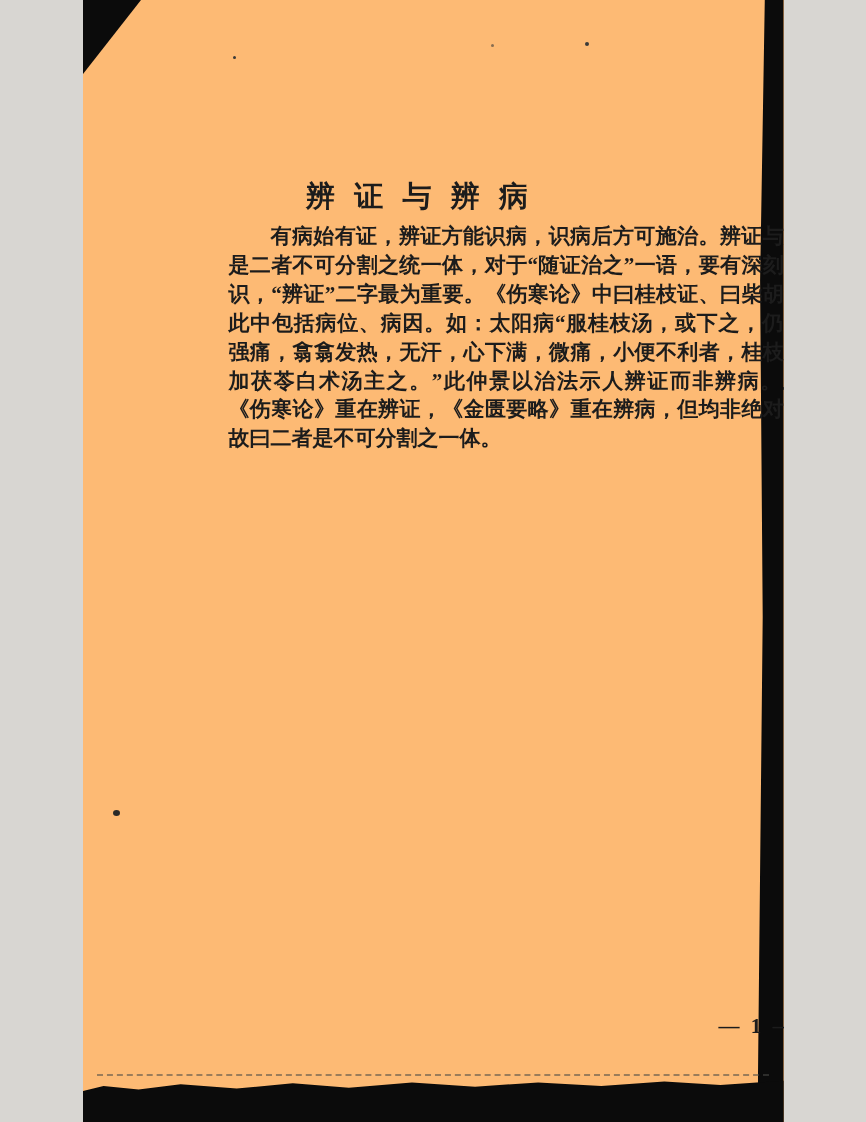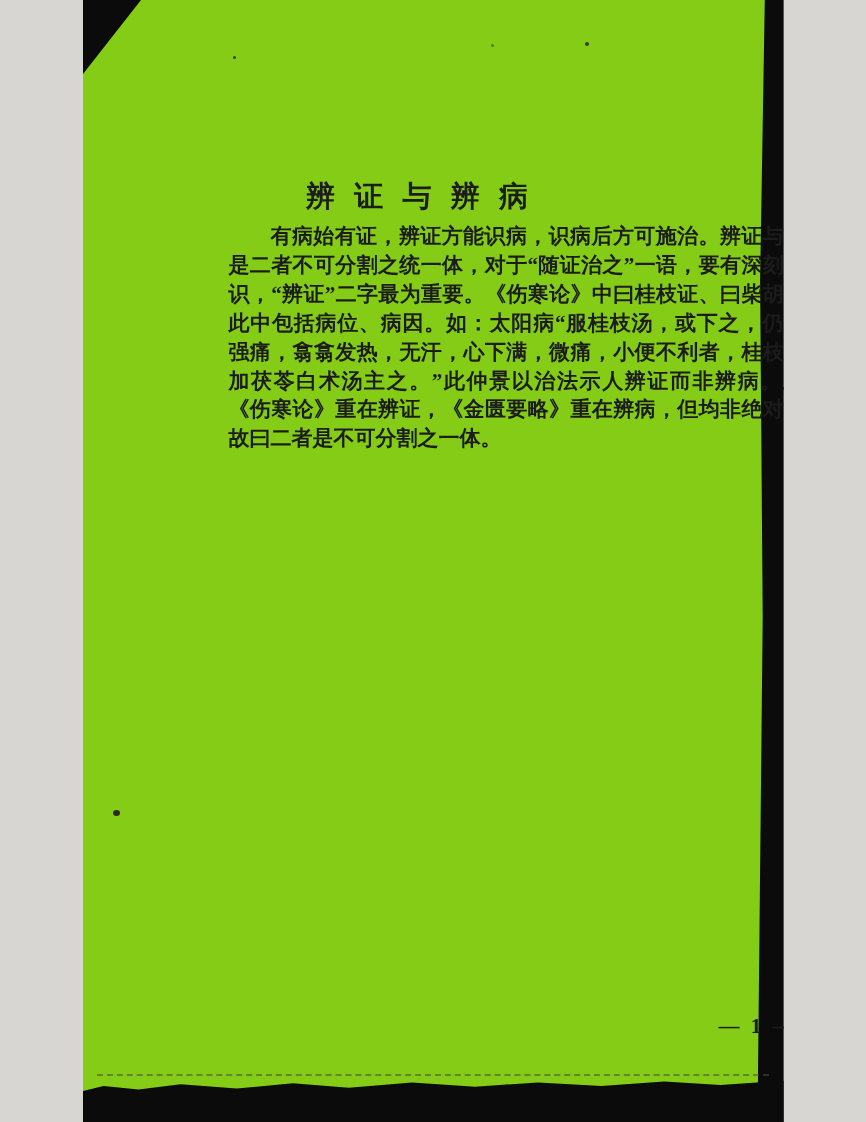--- a/index.html
+++ b/index.html
@@ -1,21 +1,21 @@
 <!DOCTYPE html>
 <html><head>
 <meta charset="utf-8">
 <style>
   html,body{margin:0;padding:0;background:#d8d6d2;}
   .sheet{
     position:relative;
     width:701px;height:1122px;
     margin:0 auto;
     background:linear-gradient(135deg,#f2f0ec 0%,#efedе9 40%,#ece9e5 100%);
-    background-color:#84cc16;
+    background-color:#fdba74;
     overflow:hidden;
     font-family:"Liberation Serif","DejaVu Serif",serif;
     color:#1c1c1c;
   }
   
   .corner-tl{
     position:absolute;top:0;left:0;width:0;height:0;
     border-top:74px solid #0b0b0b;
     border-right:58px solid transparent;
   }

